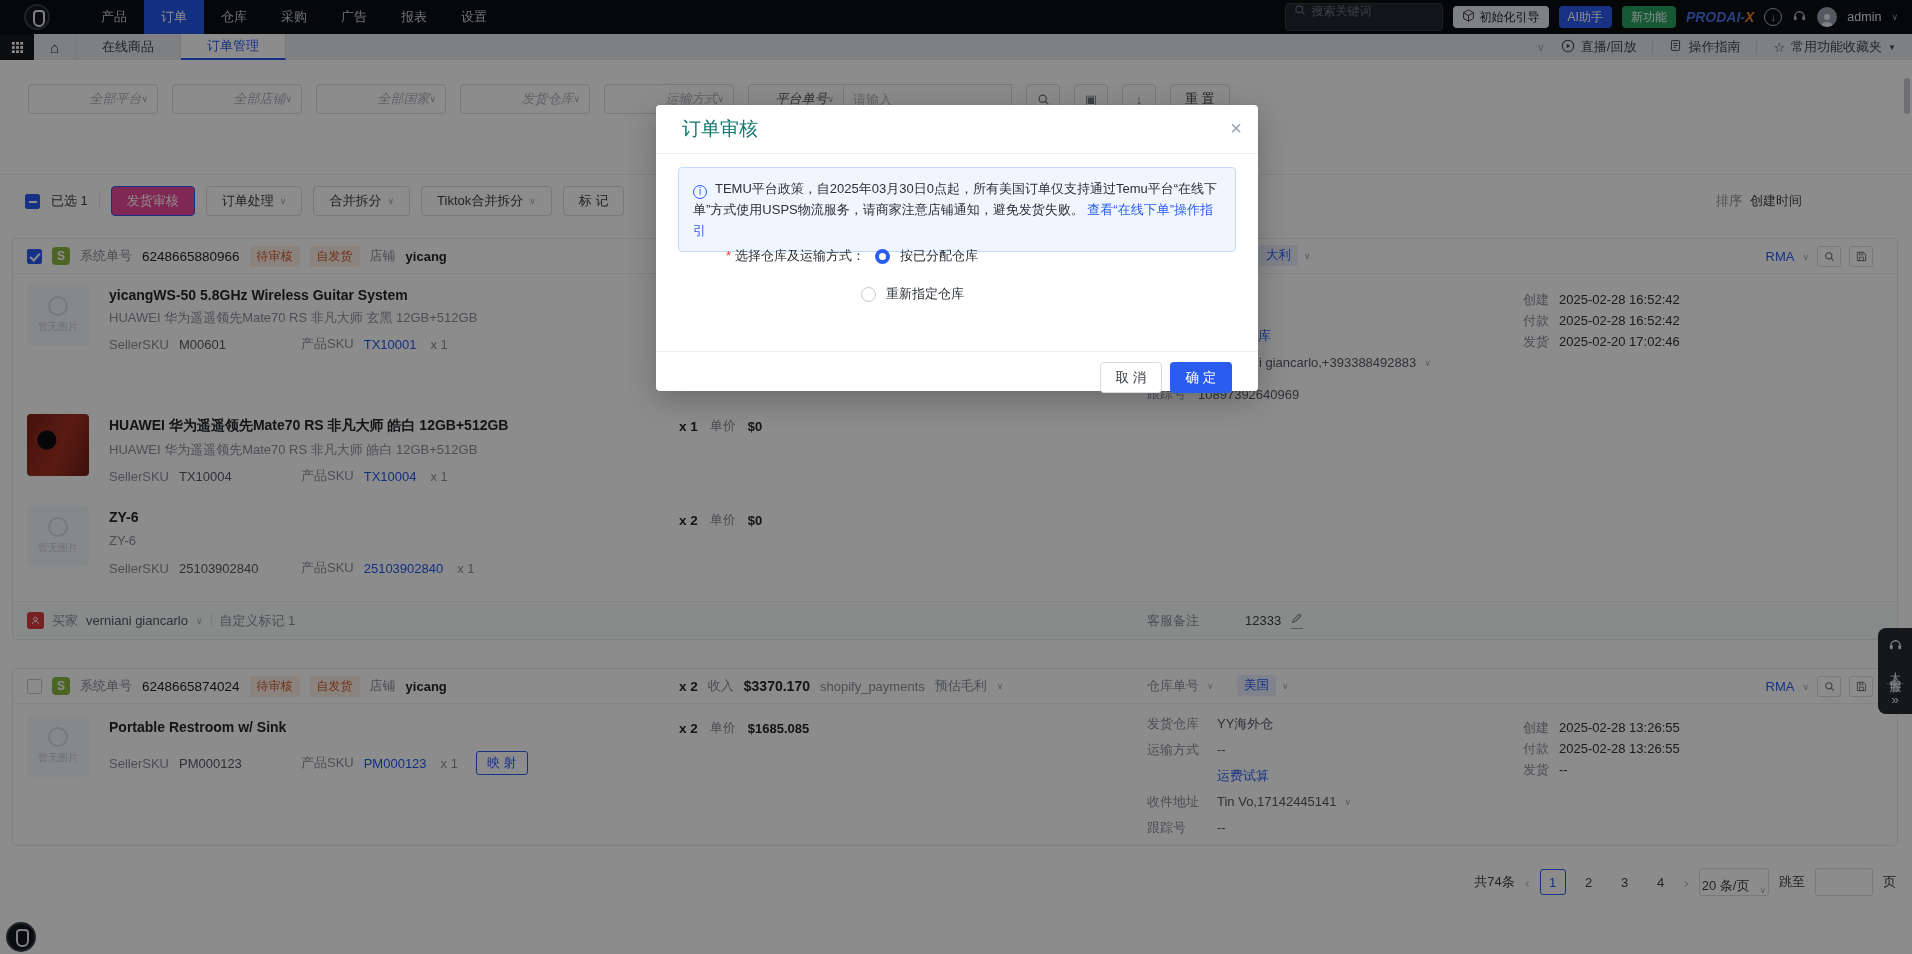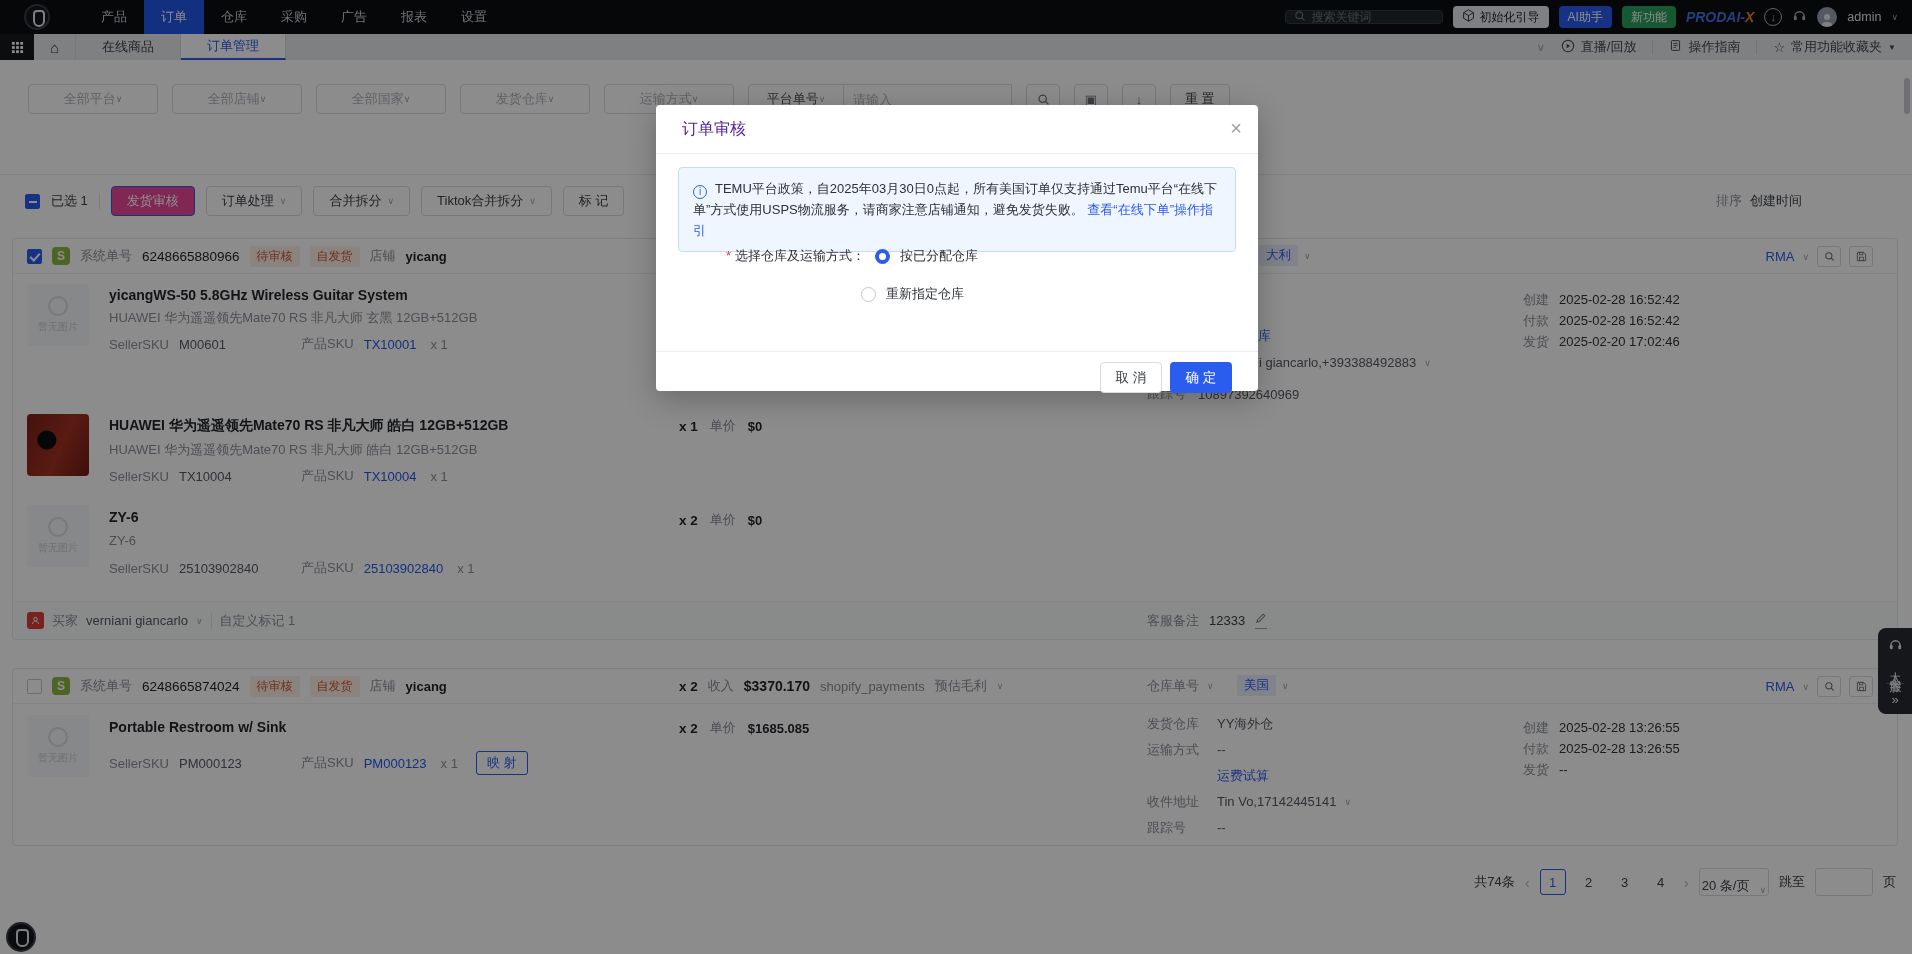--- a/index.html
+++ b/index.html
@@ -13,22 +13,22 @@
   .topnav { position:absolute; left:0; top:0; width:1912px; height:34px; background:#0a0d12;
             display:flex; align-items:center; color:#c9ced6; z-index:1; }
   .logo-badge { width:26px; height:26px; border-radius:50%; background:#14171c; border:2px solid #3a3f46;
                 margin-left:24px; position:relative; }
   .logo-badge::after { content:""; position:absolute; left:7px; top:4px; width:8px; height:13px;
                 border:2px solid #e8e8e8; border-radius:4px 4px 6px 6px; }
   .nav-menu { display:flex; height:34px; margin-left:34px; }
   .nav-item { padding:0 17px; line-height:34px; cursor:pointer; }
   .nav-item.active { background:#2357e8; color:#fff; }
   .nav-right { margin-left:auto; display:flex; align-items:center; gap:10px; padding-right:14px; }
-  .nav-search { width:158px; height:14px; background:#20252d; border:1px solid #343a43; border-radius:4px;
-                display:flex; align-items:center; padding:0 8px; gap:6px; color:#6e7581; }
+  .nav-search { width:158px; height:28px; background:#20252d; border:1px solid #343a43; border-radius:4px;
+                display:flex; align-items:flex-start; padding:0 8px; gap:6px; color:#6e7581; }
   .nav-search input { background:transparent; border:none; outline:none; color:#aab0ba; font-size:12px; width:110px; }
   .nav-search input::placeholder { color:#6e7581; }
   .pill { height:22px; border-radius:4px; padding:0 9px; display:flex; align-items:center; gap:5px;
           font-size:12px; cursor:pointer; }
   .pill-light { background:#e8eaee; color:#1c2025; }
   .pill-blue { background:#2b5cf0; color:#fff; }
   .pill-green { background:#2aa160; color:#fff; }
   .brand { font-weight:bold; font-style:italic; font-size:14px; letter-spacing:0; }
   .brand .b1 { color:#4a73e8; } .brand .b2 { color:#ee8220; }
   .circ-ic { width:18px; height:18px; border:1.4px solid #aeb4bd; border-radius:50%;
@@ -46,21 +46,21 @@
   .wtab.active { background:#fff; color:#2b5cf0; border-bottom:2px solid #2b5cf0; line-height:24px; }
   .tabbar-right { margin-left:auto; display:flex; align-items:center; gap:16px; padding-right:16px; color:#42464d; }
   .tr-item { display:flex; align-items:center; gap:6px; cursor:pointer; }
   .vline { width:1px; height:14px; background:#cfd2d7; }
 
   
   .content { position:absolute; left:0; top:60px; width:1912px; height:894px; background:#fff; }
 
   .filters { position:absolute; left:28px; top:24px; display:flex; gap:14px; }
   .sel { width:130px; height:30px; border:1px solid #d9dbe0; border-radius:4px; display:flex;
-         align-items:center; justify-content:center; padding:0 9px; color:#aeb2ba; cursor:pointer; background:#fff; }
+         align-items:center; justify-content:flex-end; padding:0 9px; color:#aeb2ba; cursor:pointer; background:#fff;font-style:italic; }
   .combo { display:flex; }
   .combo .sel { width:96px; border-radius:4px 0 0 4px; color:#555; }
   .combo input { width:168px; height:30px; border:1px solid #d9dbe0; border-left:none; padding:0 9px;
                  outline:none; font-size:13px; }
   .combo input::placeholder { color:#b4b8bf; }
   .icon-btn { width:34px; height:30px; border:1px solid #d9dbe0; border-radius:4px; background:#fff;
               display:flex; align-items:center; justify-content:center; color:#6d727a; cursor:pointer; }
   .txt-btn { height:30px; border:1px solid #d9dbe0; border-radius:4px; background:#fff; padding:0 14px;
              display:flex; align-items:center; color:#3c4046; cursor:pointer; }
 
@@ -147,21 +147,21 @@
          display:flex; flex-direction:column; align-items:center; padding:9px 0 7px; gap:8px; color:#e6e8ec; z-index:2; }
   .svc-label { writing-mode:vertical-rl; letter-spacing:3px; font-size:12px; }
   .svc-div { width:18px; height:1px; background:rgba(255,255,255,.25); }
   .scrollbar { position:absolute; right:2px; top:78px; width:6px; height:36px; background:#c9ccd2; border-radius:3px; z-index:2; }
 
   
   .overlay { position:absolute; inset:0; background:rgba(0,0,0,0.45); z-index:50; }
   .modal { position:absolute; left:656px; top:105px; width:602px; height:286px; background:#fff;
            border-radius:4px; box-shadow:0 8px 30px rgba(0,0,0,.25); z-index:60; }
   .modal-hd { height:49px; display:flex; align-items:center; padding:0 26px; border-bottom:1px solid #eceef1; }
-  .modal-title { font-size:16px; color:#4c1d95; }
+  .modal-title { font-size:19px; color:#0f766e; }
   .modal-close { position:absolute; right:16px; top:12px; font-size:20px; color:#9aa0a8; cursor:pointer; }
   .alert { position:absolute; left:22px; top:62px; width:558px; background:#f0f6ff; border:1px solid #c4dbff;
            border-radius:4px; padding:10px 14px; line-height:21px; color:#2c3036; font-size:13px; }
   .info-ic { display:inline-flex; width:14px; height:14px; border:1.4px solid #2b5cf0; border-radius:50%;
              color:#2b5cf0; font-size:10px; align-items:center; justify-content:center; margin-right:8px;
              vertical-align:-2px; font-style:normal; }
   .radio-row { position:absolute; display:flex; align-items:center; gap:10px; color:#2c3036; }
   .radio { width:15px; height:15px; border-radius:50%; border:1px solid #c4c7cd; background:#fff; flex:0 0 auto; }
   .radio.on { border:4.5px solid #2b5cf0; }
   .req { color:#e03b3b; margin-right:4px; }
@@ -434,21 +434,21 @@
             <path d="M3.5 13c.6-2.6 2.4-3.8 4.5-3.8s3.9 1.2 4.5 3.8" fill="none" stroke="#fff" stroke-width="1.4"></path>
           </svg>
         </div>
       <span class="lab">买家</span>
       <span style="color:#555a63;">verniani giancarlo</span>
       <span class="chev">∨</span>
       <div class="sep"></div>
       <span style="color:#8a8f99;">自定义标记 1</span>
       <div class="abs flex" style="left:1134px; gap:10px;">
         <span class="lab">客服备注</span>
-        <span style="color:#3c4046;">12333</span>
+        <span style="color:#3c4046;margin-left:36px;">12333</span>
         <span style="border-bottom:1px solid #9aa0a8; padding-bottom:1px;"><svg viewBox="0 0 14 14" width="12" height="12">
               <path d="M2 12l1-3 6.5-6.5 2 2L5 11z" fill="none" stroke="#7a7f88" stroke-width="1.2"></path>
             </svg></span>
       </div>
     </div>
   </div>
 
   <div class="card" style="top:608px; height:178px;">
     <div class="card-hd">
       <div class="cb"></div>

